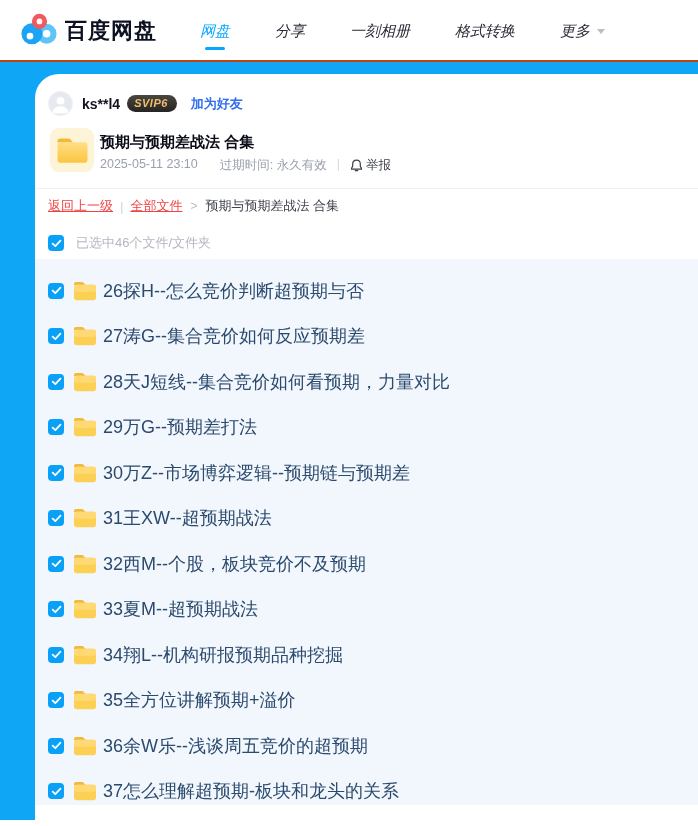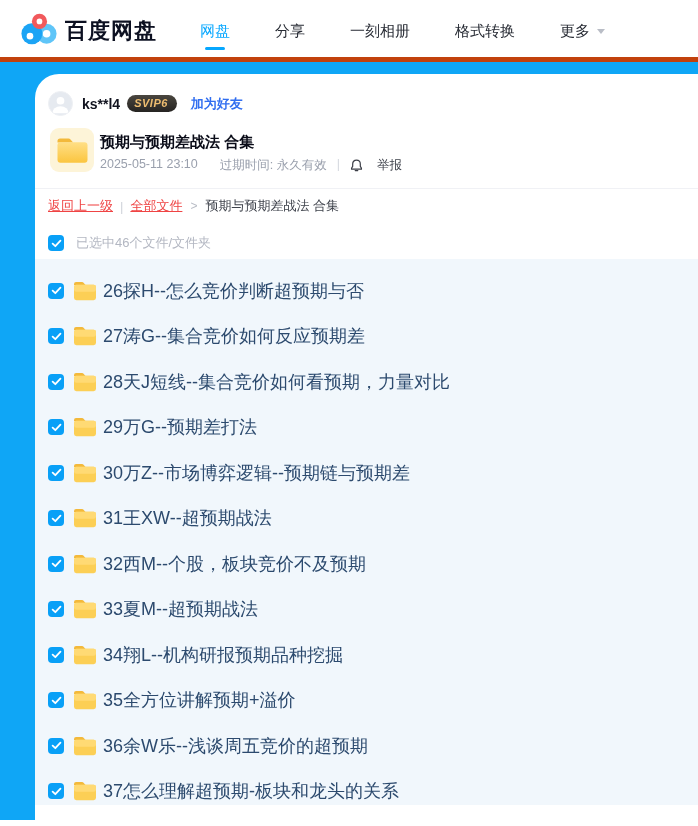--- a/index.html
+++ b/index.html
@@ -1,24 +1,24 @@
 <!DOCTYPE html>
 <html><head>
 <meta charset="utf-8">
 <style>
   * { margin:0; padding:0; box-sizing:border-box; }
   html,body { background:#fff; }
   body { font-family:"Liberation Sans","DejaVu Sans",sans-serif; }
   .page { position:relative; width:698px; height:826px; overflow:hidden; background:#fff; margin:0 auto; }
 
   
-  .top-header { position:absolute; top:0; left:0; right:0; height:62px; background:#fff; border-bottom:5px solid #c2410c; z-index:3; }
+  .top-header { position:absolute; top:0; left:0; right:0; height:62px; background:#fff; border-bottom:2px solid #c2410c; z-index:3; }
   .brand { position:absolute; left:20px; top:0; height:62px; display:flex; align-items:center; gap:7px; }
   .brand-title { font-size:22px; font-weight:700; color:#0c1021; letter-spacing:1px; }
-  .main-nav { position:absolute; left:200px; top:0; height:62px; display:flex; align-items:center; gap:45px; }
+  .main-nav { position:absolute; left:200px; top:0; height:62px; display:flex; align-items:center; gap:45px;font-style:italic; }
   .nav-item { position:relative; font-size:15px; color:#262a33; cursor:pointer; white-space:nowrap; height:62px; display:flex; align-items:center; }
   .nav-item.active { color:#06a7ff; font-weight:500; }
   .nav-underline { position:absolute; bottom:12px; left:50%; transform:translateX(-50%); width:20px; height:3px; border-radius:2px; background:#06a7ff; }
   .caret-down { width:0; height:0; border-left:4.5px solid transparent; border-right:4.5px solid transparent; border-top:5.5px solid #b9bdc6; margin-left:7px; }
 
   
   .blue-band { position:absolute; top:62px; left:0; width:100%; height:758px; background:#0fa6f6; z-index:1; }
   .card { position:absolute; left:35px; top:74px; right:0; bottom:0; background:#fff; border-top-left-radius:24px; z-index:2; }
 
   
@@ -27,21 +27,21 @@
   .user-name { margin-left:9px; font-size:14px; font-weight:700; color:#11131f; }
   .vip-badge { margin-left:7px; background:linear-gradient(180deg,#4a463f,#262422); color:#eebd70; font-size:11px; font-weight:700; font-style:italic; padding:2px 9px 3px 7px; border-radius:9px; letter-spacing:.5px; }
   .add-friend { margin-left:14px; font-size:13px; font-weight:700; color:#316ef0; cursor:pointer; }
 
   
   .folder-tile { position:absolute; left:15px; top:54px; width:44px; height:44px; border-radius:9px; background:#fdf4d8; display:flex; align-items:center; justify-content:center; }
   .share-title { position:absolute; left:65px; top:59px; font-size:15px; font-weight:700; color:#0a0c18; }
   .share-meta { position:absolute; left:65px; top:83px; display:flex; align-items:flex-start; font-size:12.5px; color:#9aa0ad; }
   .share-date { margin-right:22px; }
   .meta-sep { color:#d5d8df; margin:0 10px; }
-  .report { display:flex; align-items:center; gap:14px; color:#3f434c; cursor:pointer; }
+  .report { display:flex; align-items:center; gap:3px; color:#3f434c; cursor:pointer; }
 
   .divider { position:absolute; left:0; right:0; top:114px; height:1px; background:#f0f1f5; }
 
   
   .breadcrumb { position:absolute; left:13px; top:123px; display:flex; align-items:center; font-size:13px; }
   .crumb-link { color:#ef4444; text-decoration:underline; cursor:pointer; }
   .crumb-sep1 { color:#d0d3da; margin:0 7px; }
   .crumb-sep2 { color:#b8bcc5; margin:0 8px; font-size:12px; }
   .crumb-current { color:#3f434c; }
 

